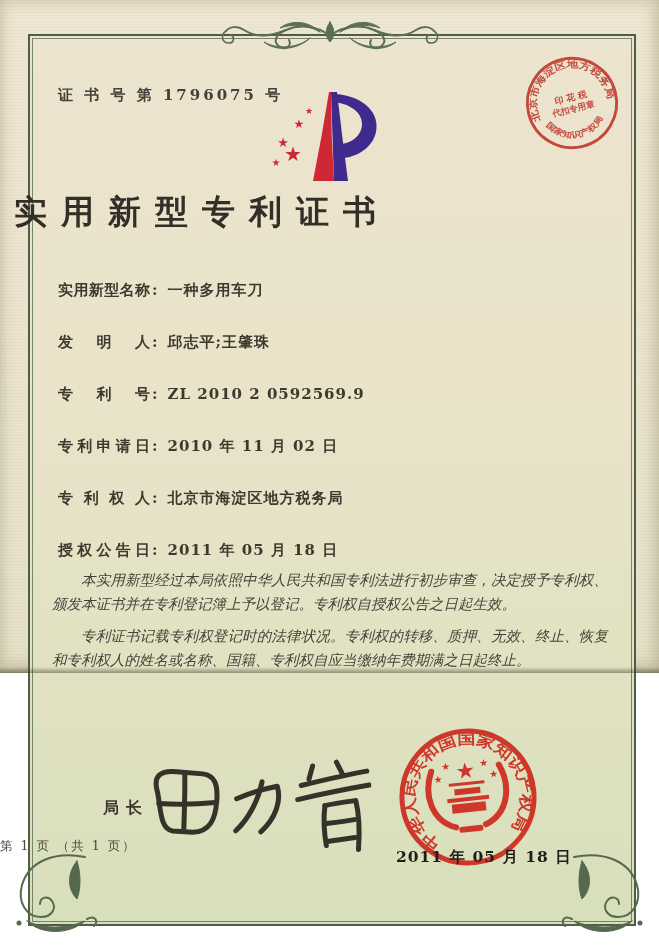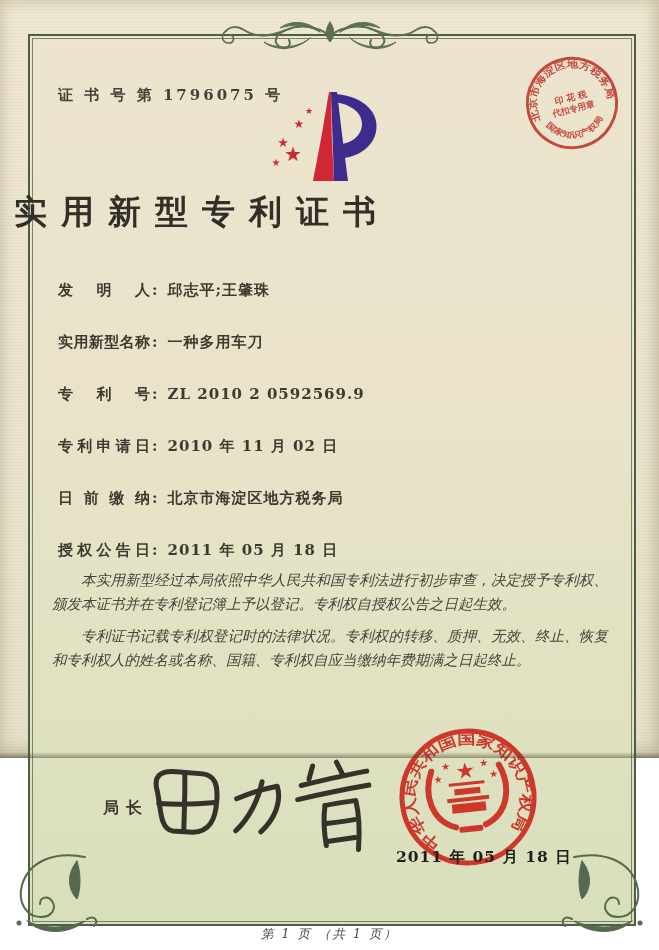--- a/index.html
+++ b/index.html
@@ -1,17 +1,17 @@
 <!DOCTYPE html>
 <html><head>
 <meta charset="utf-8">
 <style>
   html,body{margin:0;padding:0;}
   body{width:659px;height:950px;overflow:hidden;font-family:"DejaVu Serif",serif;}
-  .page{position:relative;width:659px;height:758px;
+  .page{position:relative;width:659px;height:673px;
     background:linear-gradient(180deg,#efe7d3 0%,#ece4cf 45%,#e9e3cc 75%,#e6e1c8 100%);
     box-shadow:inset 0 -8px 16px rgba(110,100,70,.28), inset 0 6px 10px rgba(215,205,175,.35), inset -6px 0 14px rgba(160,150,115,.18);
   }
   .page::before{content:"";position:absolute;inset:0;pointer-events:none;
     background:repeating-linear-gradient(180deg,rgba(115,125,85,.055) 0 1px,rgba(0,0,0,0) 1px 3px);}
   .page::after{content:"";position:absolute;left:0;right:0;bottom:0;height:6px;pointer-events:none;
     background:linear-gradient(180deg,rgba(80,75,50,0),rgba(70,64,42,.5));}
   .frame{position:absolute;left:28px;top:34px;width:604px;height:888px;border:2px solid #4d5d47;
     background:linear-gradient(180deg,#ece4ce 0%,#eae3ca 40%,#e2e2c3 68%,#d8dfbb 100%);}
   .frame-inner{position:absolute;inset:2px;border:1px solid #75846a;}
@@ -32,22 +32,22 @@
 
   .signer{position:absolute;left:103px;top:798px;font-size:16px;font-weight:600;letter-spacing:7px;color:#3c382f;}
   .sig-svg{position:absolute;left:142px;top:756px;transform:rotate(-2deg);}
   .sr{position:absolute;width:1px;height:1px;overflow:hidden;clip-path:inset(50%);}
 
   .tax-seal{position:absolute;left:521px;top:52px;width:102px;height:102px;opacity:.9;}
   .sipo-seal{position:absolute;left:393px;top:722px;width:150px;height:150px;opacity:.92;}
   .issue-date{position:absolute;left:396px;top:847px;width:160px;font-size:15.5px;font-weight:700;
     color:#201d18;letter-spacing:1px;white-space:nowrap;}
 
-  .footer{position:absolute;left:0;top:926px;width:100%;text-align:center;font-size:12.5px;
-    color:#4b463b;letter-spacing:2px;font-style:italic;}
+  .footer{position:absolute;left:0;top:838px;width:100%;text-align:left;font-size:12.5px;
+    color:#4b463b;letter-spacing:2px;}
 
   .ornament-top{position:absolute;left:50%;top:15px;transform:translateX(-50%);}
   .corner-bl{position:absolute;left:7px;top:851px;}
   .corner-br{position:absolute;left:557px;top:851px;transform:scaleX(-1);}
   .logo{position:absolute;left:268px;top:86px;}
   svg text{font-family:"DejaVu Sans",sans-serif;}
 </style>
 </head>
 <body>
 
@@ -124,33 +124,33 @@
       </text>
       <text x="80" y="76" text-anchor="middle" font-size="14" font-weight="bold" fill="#c0392e">印 花 税</text>
       <text x="80" y="94" text-anchor="middle" font-size="13.5" font-weight="bold" fill="#c0392e">代扣专用章</text>
     </g>
   </svg>
 
   <div class="title">实用新型专利证书</div>
 
   <div class="fields">
     <div class="row">
+      <span class="label">实用新型名称</span><span class="colon">:</span><span class="value">一种多用车刀</span>
+    </div>
+    <div class="row">
       <span class="label">发明人</span><span class="colon">:</span><span class="value">邱志平;王肇珠</span>
     </div>
     <div class="row">
-      <span class="label">实用新型名称</span><span class="colon">:</span><span class="value">一种多用车刀</span>
-    </div>
-    <div class="row">
       <span class="label">专利号</span><span class="colon">:</span><span class="value">ZL 2010 2 0592569.9</span>
     </div>
     <div class="row">
       <span class="label">专利申请日</span><span class="colon">:</span><span class="value">2010 年 11 月 02 日</span>
     </div>
     <div class="row">
-      <span class="label">日前缴纳</span><span class="colon">:</span><span class="value">北京市海淀区地方税务局</span>
+      <span class="label">专利权人</span><span class="colon">:</span><span class="value">北京市海淀区地方税务局</span>
     </div>
     <div class="row">
       <span class="label">授权公告日</span><span class="colon">:</span><span class="value">2011 年 05 月 18 日</span>
     </div>
   </div>
 
   <div class="paras">
     <p>本实用新型经过本局依照中华人民共和国专利法进行初步审查，决定授予专利权、颁发本证书并在专利登记簿上予以登记。专利权自授权公告之日起生效。</p>
     <p>专利证书记载专利权登记时的法律状况。专利权的转移、质押、无效、终止、恢复和专利权人的姓名或名称、国籍、专利权自应当缴纳年费期满之日起终止。</p>
   </div>

